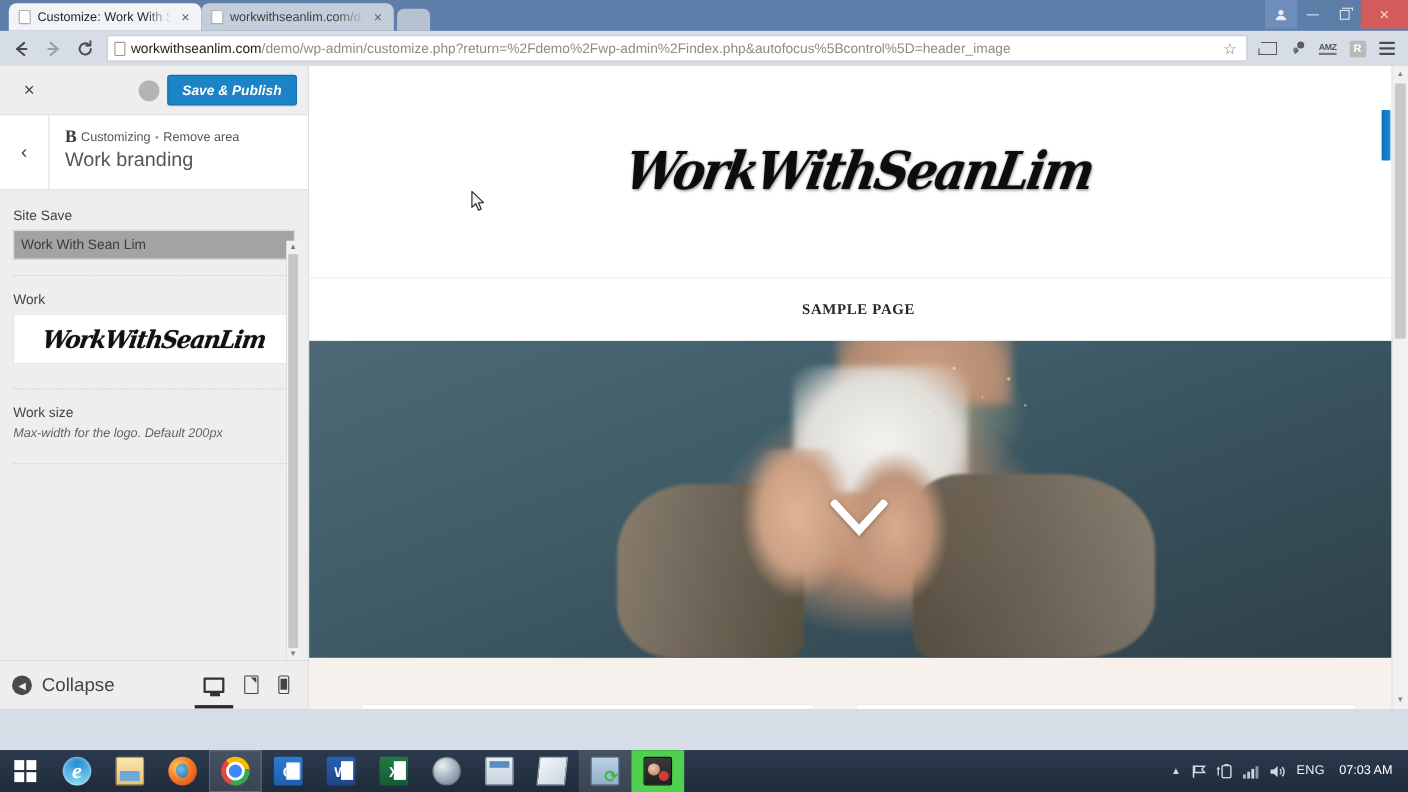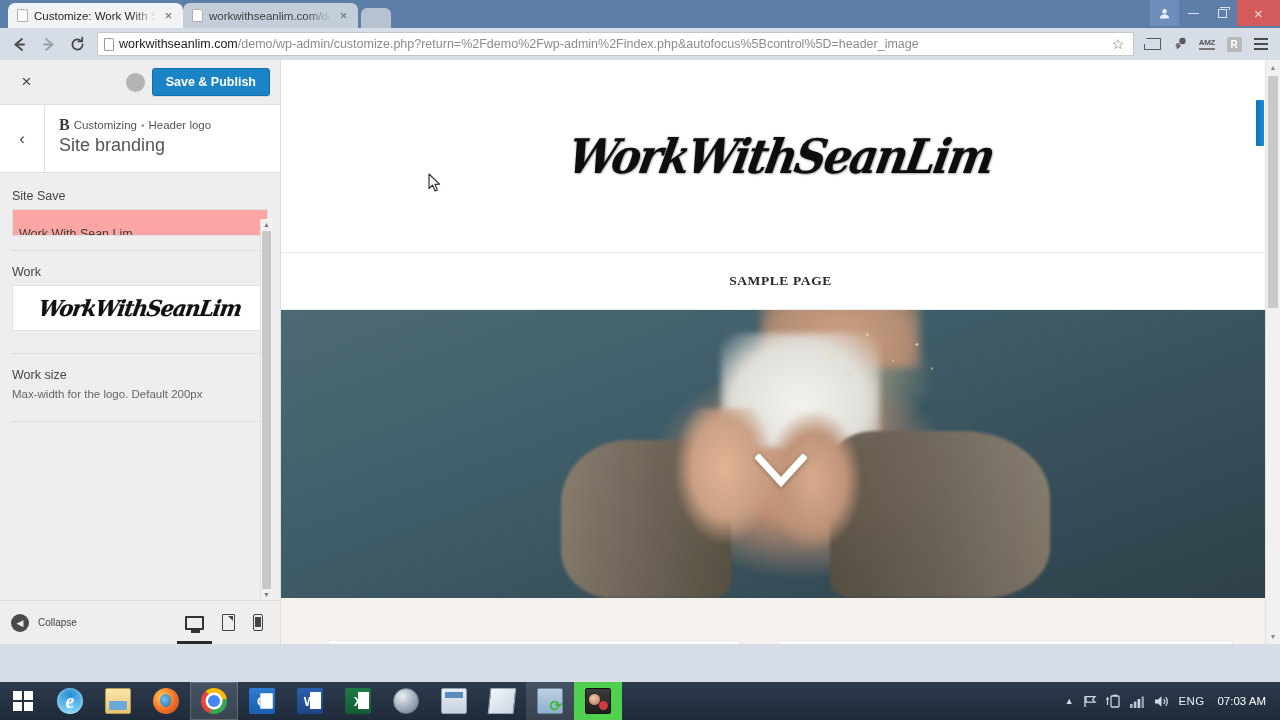--- a/index.html
+++ b/index.html
@@ -112,20 +112,21 @@
     border-bottom: 1px solid #ddd; padding: 0 10px 0 4px;
   }
   .cz-close { width: 45px; height: 45px; display: flex; align-items: center; justify-content: center;
               font-size: 17px; color: #444; font-weight: 300; }
   .cz-top-right { margin-left: auto; display: flex; align-items: center; gap: 7px; }
   .spinner { width: 19px; height: 19px; border-radius: 50%; background: #b4b4b4; }
   .save-btn {
     background: #1a84c7; color: #fff; font-size: 12.5px; font-weight: bold;
     padding: 6px 13px; border-radius: 3px; border: 1px solid #0f6fab;
     box-shadow: 0 1px 0 rgba(0,0,0,.08);
+    font-style: italic;
   }
   .cz-panel-head {
     background: #fff; border-bottom: 1px solid #ddd; display: flex; min-height: 68px;
   }
   .cz-back {
     width: 45px; flex: 0 0 45px; border-right: 1px solid #ddd;
     display: flex; align-items: center; justify-content: center;
     font-size: 17px; color: #444;
   }
   .cz-head-text { padding: 12px 10px 10px 14px; }
@@ -133,24 +134,24 @@
   .cz-crumb .blogo { font-family: "Liberation Serif", serif; font-weight: bold; font-size: 16px;
                      color: #3c3c3c; line-height: 1; }
   .cz-crumb .sep { color: #999; font-size: 10px; }
   .cz-panel-title { font-size: 18px; color: #555; font-weight: normal; margin-top: 2px; }
 
   .cz-body { flex: 1; overflow: hidden; padding: 16px 12px 0 12px; position: relative; }
   .ctrl { margin-bottom: 2px; padding-bottom: 14px; border-bottom: 1px dotted #d3d3d3; }
   .ctrl:last-child { border-bottom: none; }
   .ctrl + .ctrl { margin-top: 14px; }
   .ctrl-label { font-size: 12.5px; color: #444; margin-bottom: 6px; display: block; }
-  .ctrl-desc { font-size: 11.5px; color: #666; margin-bottom: 7px; display: block; }
+  .ctrl-desc { font-size: 11.5px; color: #666; font-style: italic; margin-bottom: 7px; display: block; }
   .ctrl-input {
-    width: 100%; height: 27px; background: #fca5a5; border: 1px solid #dfdfdf;
-    font-size: 12.5px; color: #3b3b3b; padding: 12px 6px; line-height: 25px;
+    width: 100%; height: 27px; background: #a3a3a3; border: 1px solid #dfdfdf;
+    font-size: 12.5px; color: #3b3b3b; padding: 0 6px; line-height: 25px;
     white-space: nowrap; overflow: hidden; border-radius: 0;
   }
   .logo-thumb {
     width: 100%; background: #fff; border: 1px solid #e3e3e3; padding: 6px 8px;
     display: flex; align-items: center; justify-content: center; height: 46px;
     margin-bottom: 8px;
   }
   .logo-script {
     font-family: "DejaVu Serif", serif; font-style: italic; font-weight: bold;
     font-size: 21px; color: #111; letter-spacing: -1.2px;
@@ -176,21 +177,21 @@
 
   .cz-bottom {
     height: 44px; border-top: 1px solid #ddd; background: #eeeeee;
     display: flex; align-items: center; padding-left: 11px;
   }
   .collapse-btn { display: flex; align-items: center; gap: 9px; }
   .collapse-circle {
     width: 18px; height: 18px; border-radius: 50%; background: #4a4a4a;
     color: #eee; font-size: 9px; display: flex; align-items: center; justify-content: center;
   }
-  .collapse-label { font-size: 10px; color: #444; }
+  .collapse-label { font-size: 17px; color: #444; }
   .devices { margin-left: auto; display: flex; align-items: center; gap: 18px; padding-right: 17px; height: 100%; }
   .dev { position: relative; height: 100%; display: flex; align-items: center; }
   .dev.active::after { content:''; position:absolute; bottom:0; left:-8px; right:-8px; height:3px; background:#2b2b2b; }
   .icon-desktop { width: 19px; height: 14px; border: 2px solid #333; border-radius: 1px; position: relative; }
   .icon-desktop::after { content:''; position:absolute; left:4px; bottom:-5px; width:9px; height:3px; background:#333; }
   .icon-tablet { width: 13px; height: 17px; border: 1.7px solid #444; border-radius: 1px; position: relative; }
   .icon-tablet::after { content:''; position:absolute; top:1px; right:1px; border-width:0 5px 5px 0;
                         border-style:solid; border-color: transparent #444 transparent transparent; }
   .icon-mobile { width: 10px; height: 17px; border: 1.7px solid #444; border-radius: 2px; position: relative; }
   .icon-mobile::after { content:''; position:absolute; top:1.5px; left:1px; right:1px; height:10px; background:#444; }
@@ -431,23 +432,23 @@
         </div>
       </div>
 
       <div class="cz-panel-head">
         <div class="cz-back">‹</div>
         <div class="cz-head-text">
           <div class="cz-crumb">
             <span class="blogo">B</span>
             <span>Customizing</span>
             <span class="sep">•</span>
-            <span>Header logo</span>
+            <span>Remove area</span>
           </div>
-          <div class="cz-panel-title">Site branding</div>
+          <div class="cz-panel-title">Work branding</div>
         </div>
       </div>
 
       <div class="cz-body">
 
         <div class="ctrl">
           <label class="ctrl-label">Site Save</label>
           <div class="ctrl-input">Work With Sean Lim</div>
         </div>
 

